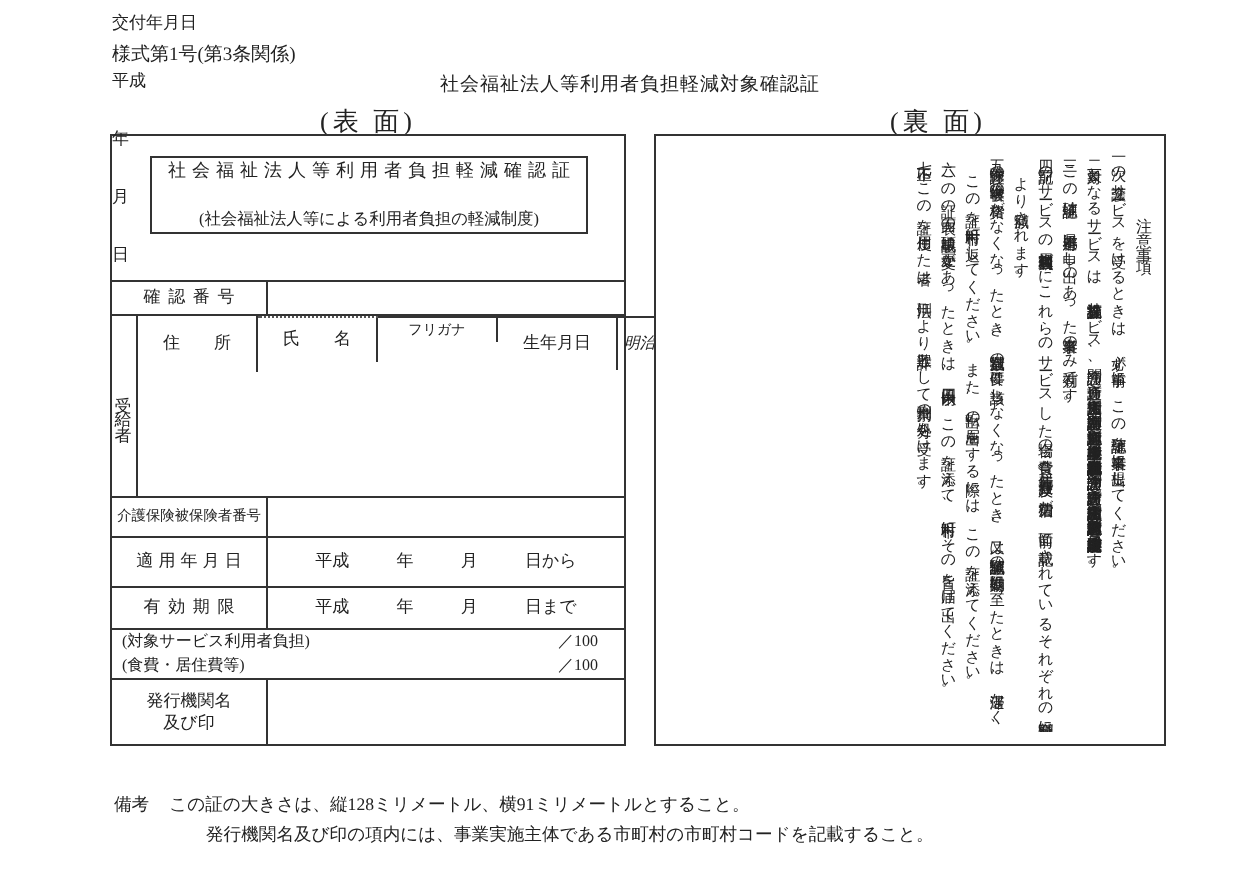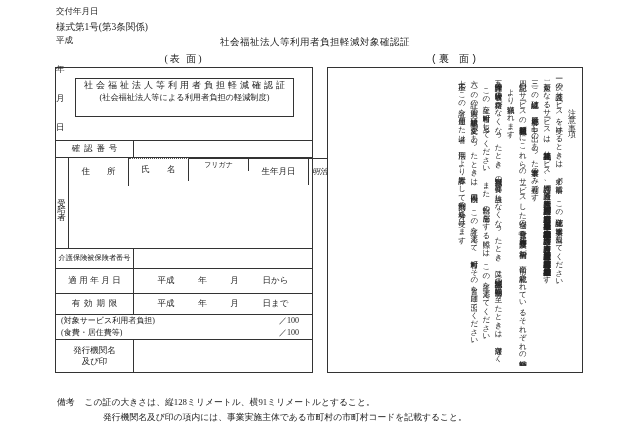--- a/index.html
+++ b/index.html
@@ -5,29 +5,29 @@
   html,body{margin:0;padding:0;}
   body{
     width:630px;height:439px;position:relative;overflow:hidden;
     background:#ffffff;color:#222;
     font-family:"Liberation Serif","DejaVu Serif",serif;
   }
   .abs{position:absolute;}
   
   .form-number{left:56px;top:21px;font-size:9.5px;white-space:nowrap;}
   .doc-title{left:0;right:0;top:36px;text-align:center;font-size:9.5px;letter-spacing:.5px;}
-  .side-label{top:52px;text-align:center;font-size:10px;letter-spacing:2px;}
+  .side-label{top:52px;text-align:center;font-size:13px;letter-spacing:2px;}
   .side-label.front{left:55px;width:258px;}
-  .side-label.back{left:327px;width:256px;font-family:Liberation Mono, monospace;}
+  .side-label.back{left:341px;width:256px;}
   
   .card{border:1px solid #333;box-sizing:border-box;background:#fff;}
   .front-card{left:55px;top:67px;width:258px;height:306px;}
   .card-head{position:relative;height:72px;}
   .inner-title-box{position:absolute;left:19px;top:10px;width:219px;height:39px;border:1px solid #333;
-    box-sizing:border-box;display:flex;flex-direction:column;justify-content:flex-start;align-items:center;}
+    box-sizing:border-box;display:flex;flex-direction:column;justify-content:space-between;align-items:center;}
   .inner-title-main{font-size:9px;letter-spacing:3px;text-indent:3px;white-space:nowrap;line-height:13px;}
   .inner-title-sub{font-size:8.2px;white-space:nowrap;line-height:12px;}
   .issue-line{position:absolute;left:0;right:0;bottom:6px;display:flex;justify-content:center;gap:17px;font-size:8.5px;flex-direction:column;}
   .tbl{position:absolute;left:0;right:0;top:72px;bottom:0;display:flex;flex-direction:column;}
   .row{display:flex;border-top:1px solid #333;box-sizing:border-box;align-items:stretch;}
   .h17{height:17px}.h92{height:92px}.h20{height:20px}.h25{height:25px}.h22{height:22px}.h33{height:33px}
   .cell-label{width:78px;border-right:1px solid #333;box-sizing:border-box;
     display:flex;flex-direction:column;align-items:center;justify-content:center;font-size:8.5px;text-align:center;}
   .cell-value{flex:1;display:flex;align-items:center;font-size:8.5px;box-sizing:border-box;}
   .sp05{letter-spacing:.45em;margin-right:-.45em;}

